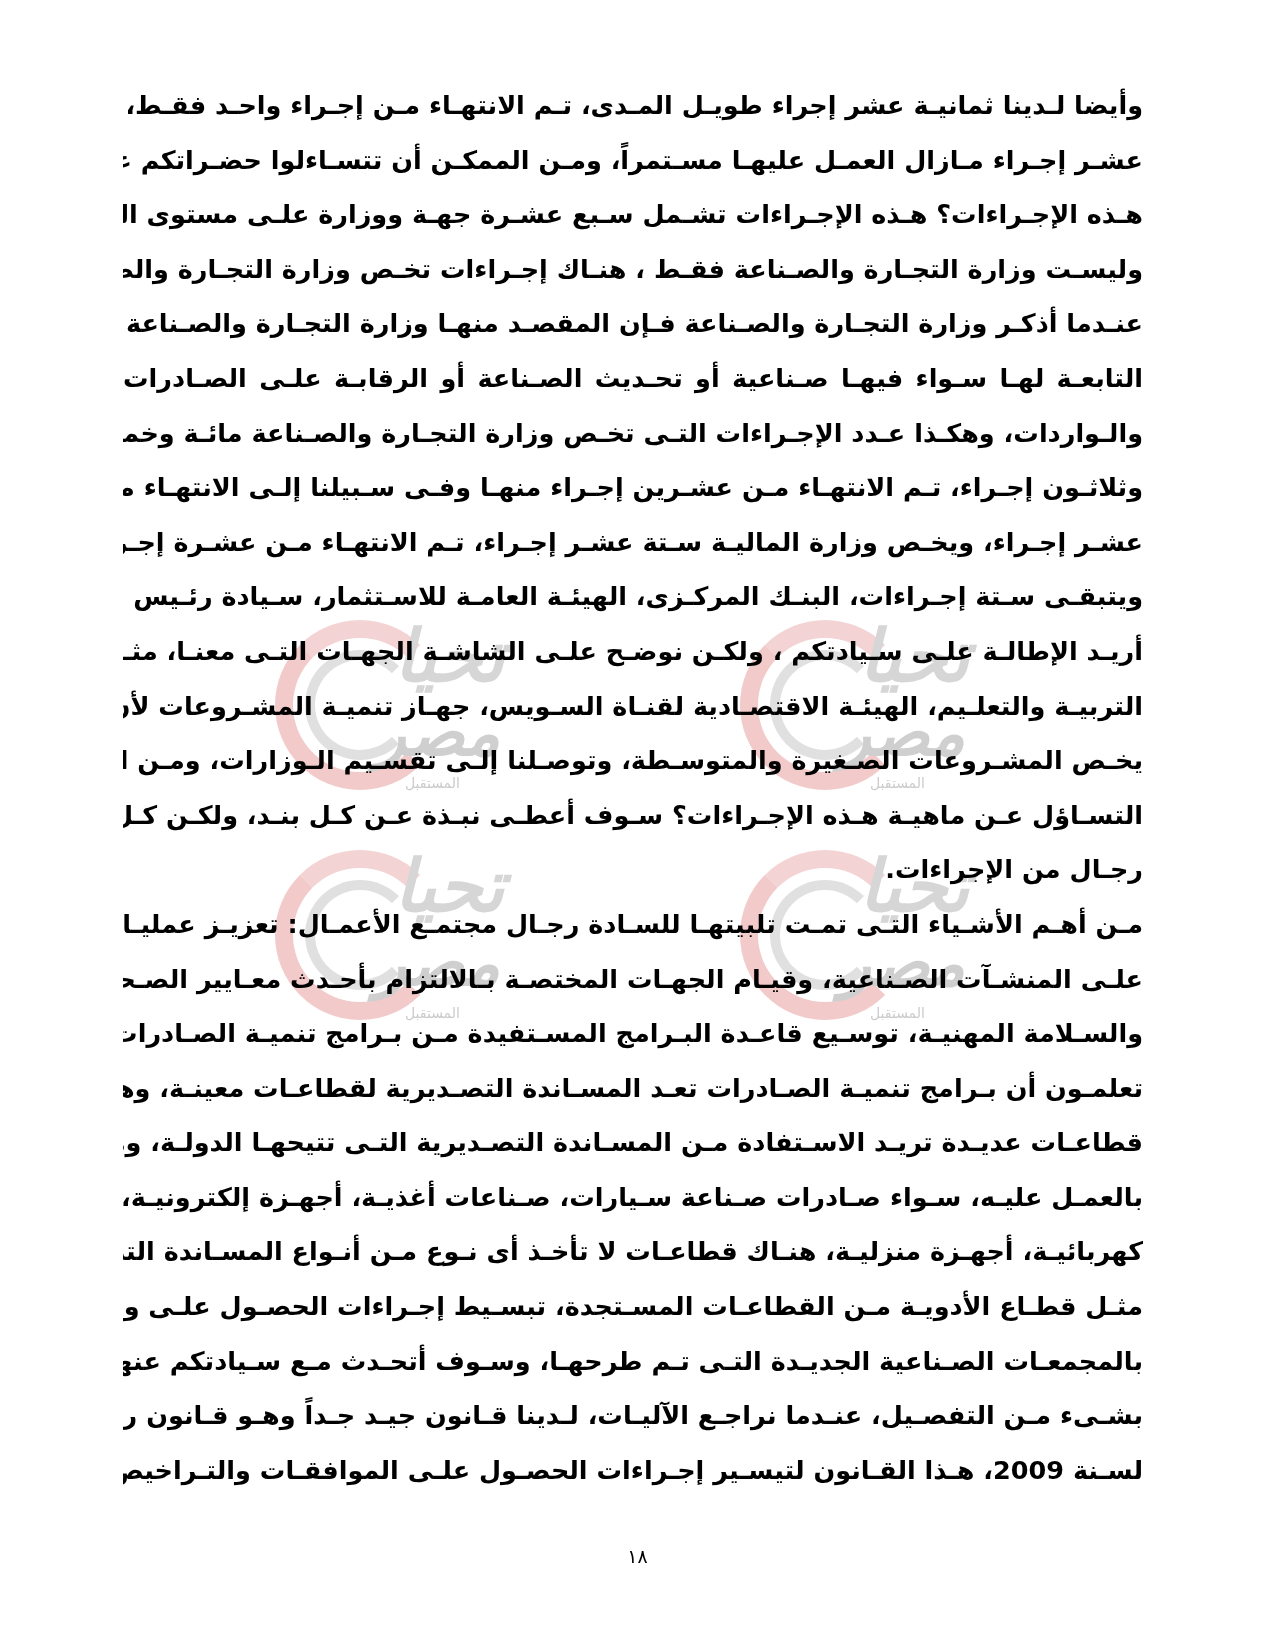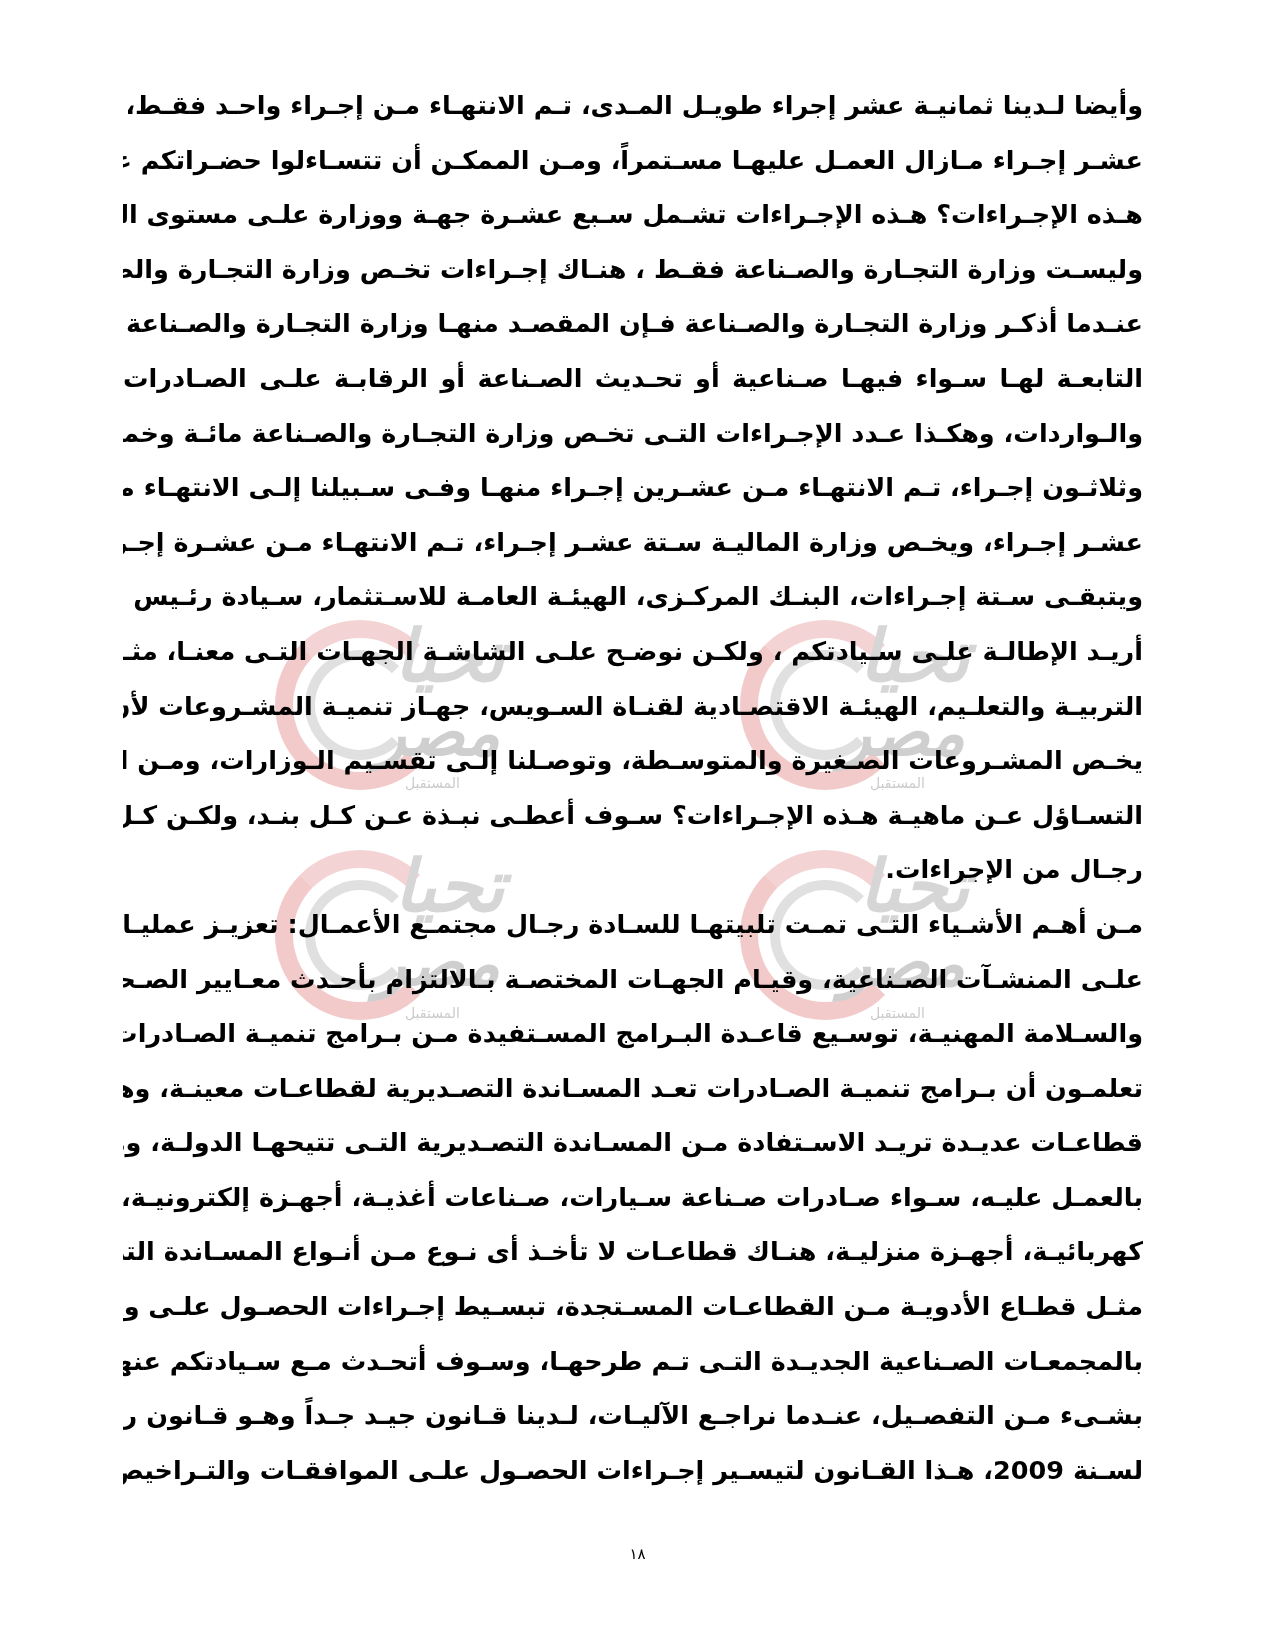--- a/index.html
+++ b/index.html
@@ -14,21 +14,21 @@
              font-size:72px; color:#b5b5b5; direction:rtl; line-height:1;margin-left:9px; }
   .wm-text2 { position:absolute; left:110px; top:91px; font-family:"DejaVu Sans", sans-serif; font-weight:bold; font-style:italic;
              font-size:64px; color:#a8a8a8; direction:rtl; line-height:1; }
   .wm-sub { position:absolute; left:140px; top:165px; font-family:"DejaVu Sans", sans-serif; font-size:14px; color:#a0a0a0; direction:rtl; }
   .content { position:absolute; left:123px; top:78px; width:1020px; direction:rtl;
              font-family:"DejaVu Sans", sans-serif; font-weight:bold; font-size:25.5px; line-height:54.6px;
              color:#000; text-align:justify; }
   .line { display:block; white-space:nowrap; text-align:justify; text-align-last:justify; height:54.6px; overflow:hidden; }
   .line.last { text-align-last:right; }
   .page-number { position:absolute; left:0; width:1275px; top:1545px; text-align:center;
-                 font-family:"DejaVu Sans", sans-serif; font-size:15px; color:#000; direction:rtl; }
+                 font-family:"DejaVu Sans", sans-serif; font-size:19px; color:#000; direction:rtl; }
 </style>
 </head>
 <body>
 
 <div class="page">
 
   <div class="watermark" style="left:265px; top:610px;">
     <div class="wm-ring"></div>
     <div class="wm-ring2"></div>
     <div class="wm-text1">تحيا</div>

